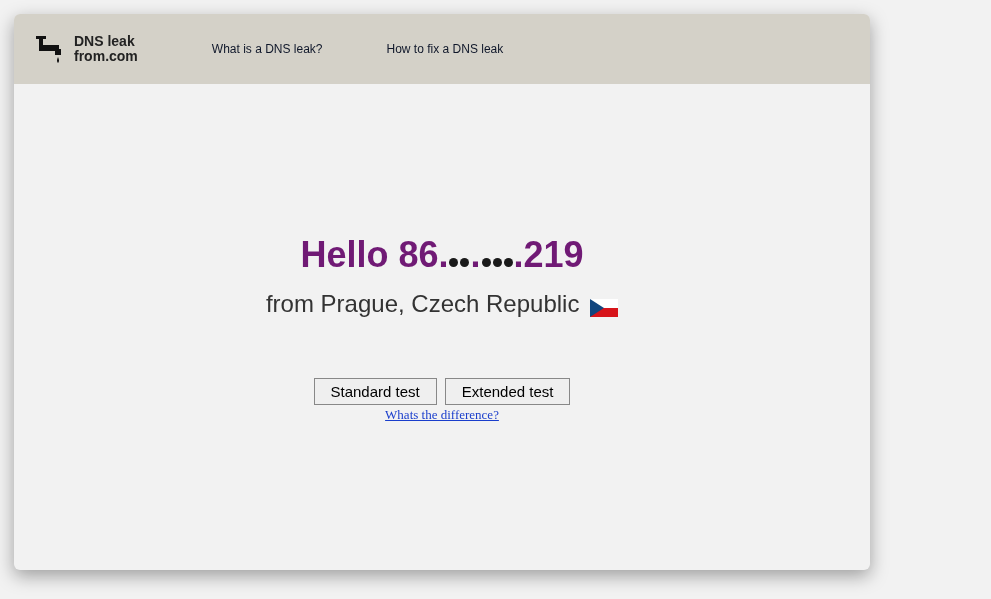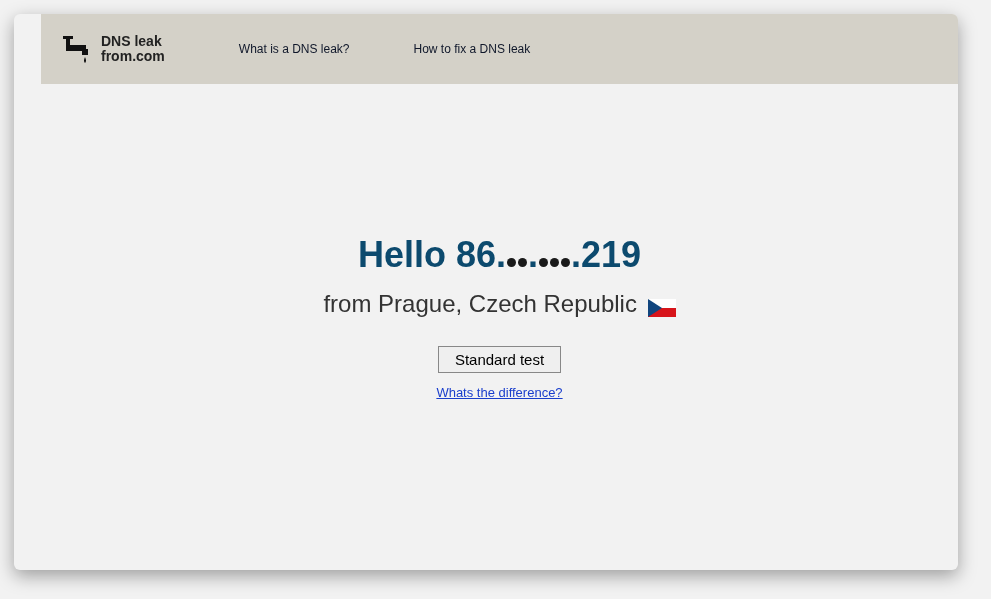--- a/index.html
+++ b/index.html
@@ -10,29 +10,28 @@
 
     body {
       font-family: Arial, Helvetica, sans-serif;
       background: #f2f2f2;
       width: 991px;
       height: 599px;
       overflow: hidden;
     }
 
     .page-wrapper {
-      width: 944px;
+      width: 856px;
       height: 556px;
       margin: 14px;
       background: #f2f2f2;
       box-shadow: 0 6px 18px rgba(0,0,0,0.35);
       border-radius: 6px;
       overflow: hidden;
       position: relative;
-      padding-left: 27px;
     }
 
     .header {
       background: #d4d1c8;
       height: 70px;
       display: flex;
       align-items: center;
       padding: 0 20px;
       gap: 40px;
     }
@@ -69,21 +68,21 @@
     }
 
     .main {
       padding-top: 150px;
       text-align: center;
     }
 
     .hello-line {
       font-size: 36px;
       font-weight: bold;
-      color: #0c4a6e;
+      color: #701a75;
       margin-bottom: 12px;
     }
 
     .dots {
       display: inline-block;
       vertical-align: middle;
       position: relative;
       top: -2px;
     }
 
@@ -92,38 +91,38 @@
       width: 9px;
       height: 9px;
       background: #1a1a1a;
       border-radius: 50%;
       margin: 0 1px;
     }
 
     .from-line {
       font-size: 24px;
       color: #333;
-      margin-bottom: 28px;
+      margin-bottom: 60px;
     }
 
     .flag-cz {
       display: inline-block;
       width: 28px;
       height: 18px;
       vertical-align: middle;
       margin-left: 4px;
       position: relative;
       top: -2px;
     }
 
     .buttons-area {
       display: flex;
       flex-direction: column;
       align-items: center;
-      gap: 12px;
+      gap: 2px;
     }
 
     .button-row {
       display: flex;
       gap: 8px;
     }
 
     .test-button {
       font-size: 15px;
       padding: 4px 16px;
@@ -131,20 +130,21 @@
       border: 1px solid #888;
       cursor: pointer;
       font-family: Arial, Helvetica, sans-serif;
     }
 
     .diff-link {
       font-size: 13px;
       color: #1a3ecc;
       text-decoration: underline;
       cursor: pointer;
+      font-family: Liberation Serif, serif;
     }
   </style>
 </head>
 <body>
 
 <div class="page-wrapper">
 
   <div class="header">
     <div class="logo">
       <span class="logo-icon">
@@ -178,18 +178,19 @@
           <rect x="0" y="0" width="28" height="9" fill="#ffffff"></rect>
           <rect x="0" y="9" width="28" height="9" fill="#d7141a"></rect>
           <path d="M 0 0 L 14 9 L 0 18 Z" fill="#11457e"></path>
         </svg>
       </span>
     </div>
 
     <div class="buttons-area">
       <div class="button-row">
         <button class="test-button">Standard test</button>
+        <button class="test-button">Extended test</button>
       </div>
       <a class="diff-link">Whats the difference?</a>
     </div>
   </div>
 
 </div>
 
 </body></html>

